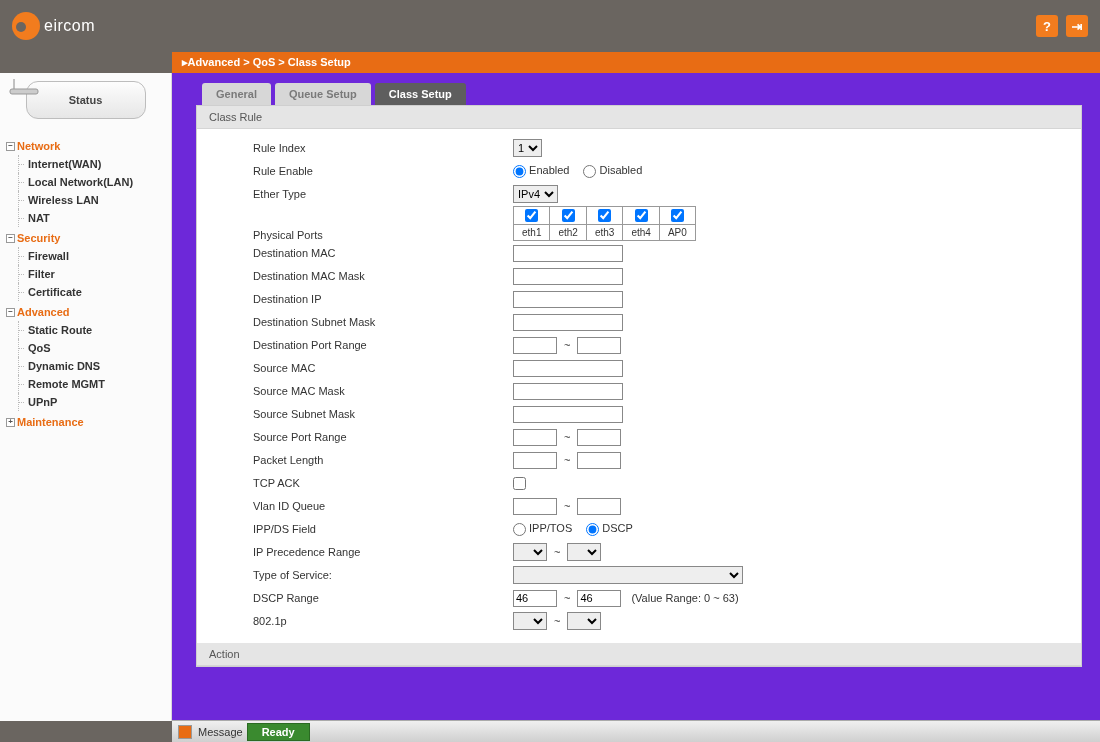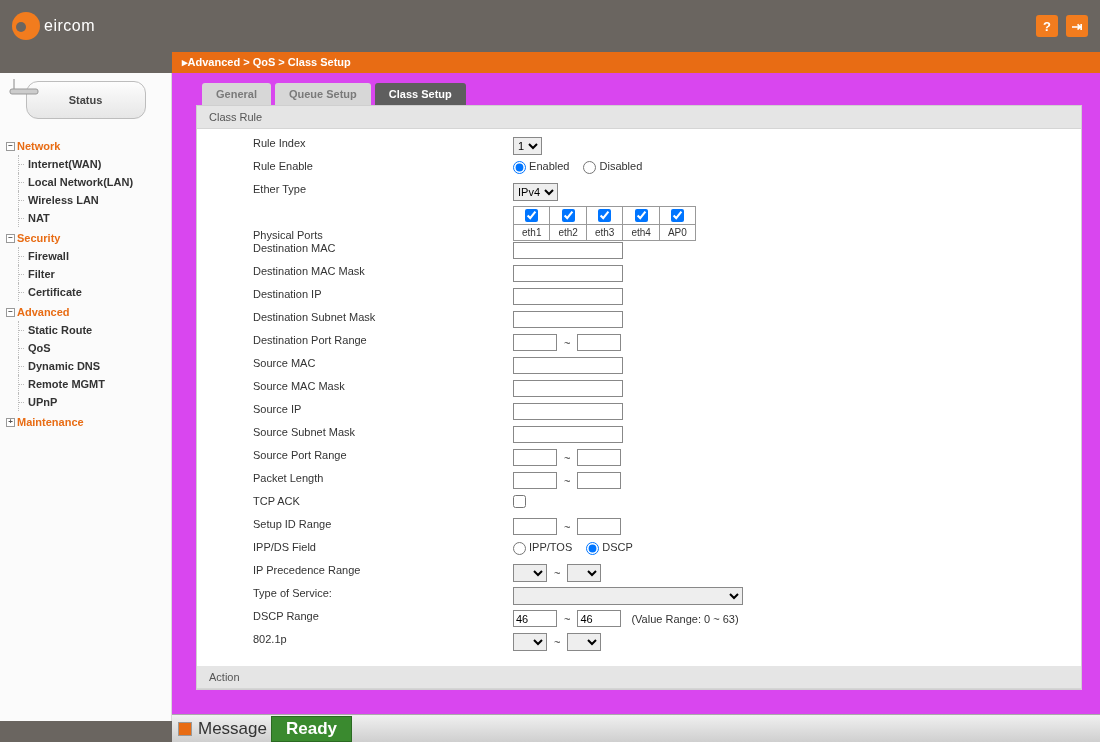--- a/index.html
+++ b/index.html
@@ -18,40 +18,40 @@
 .status-btn { margin: 2px auto 14px; width: 120px; height: 38px; background: linear-gradient(#fdfdfd,#e6e6e6); border: 1px solid #bdbdbd; border-radius: 12px; display: flex; align-items: center; justify-content: center; font-weight: bold; color: #444; font-size: 11px; }
 .router-icon { position: absolute; left: 8px; top: 4px; width: 34px; height: 20px; }
 .router-icon svg { width: 34px; height: 20px; }
 .nav { padding: 4px 0 0 6px; }
 .nav-group { margin-bottom: 2px; }
 .nav-group-head { color: #e86c14; font-weight: bold; font-size: 11px; padding: 3px 0; display: flex; align-items: center; gap: 2px; }
 .nav-group-head .box { width: 9px; height: 9px; border: 1px solid #999; display: inline-flex; align-items: center; justify-content: center; font-size: 8px; line-height: 1; color: #555; background: #fff; }
 .nav-item { padding: 3px 0 3px 22px; color: #333; font-weight: bold; font-size: 11px; position: relative; cursor: pointer; }
 .nav-item::before { content: ""; position: absolute; left: 12px; top: 0; bottom: 0; border-left: 1px dotted #bbb; }
 .nav-item::after { content: ""; position: absolute; left: 12px; top: 50%; width: 6px; border-top: 1px dotted #bbb; }
-.main { flex: 1; background: #d946ef; overflow: auto; padding: 10px 18px 18px 24px; }
+.main { flex: 1; background: #6d28d9; overflow: auto; padding: 10px 18px 18px 24px; }
 .tabs { display: flex; gap: 4px; margin-bottom: 0; margin-left: 6px; }
 .tab { padding: 5px 14px; background: #d7d7d7; color: #7a7a7a; font-weight: bold; font-size: 11px; border-radius: 3px 3px 0 0; cursor: pointer; }
 .tab.active { background: #5e5e5e; color: #fff; }
 .panel { border: 1px solid #cfcfcf; background: #fff; padding: 0; }
 .section-head { background: #e5e5e5; color: #555; font-weight: normal; padding: 5px 12px; font-size: 11px; border-bottom: 1px solid #d5d5d5; }
 .section-body { padding: 8px 24px 10px 56px; }
-.row { display: flex; align-items: flex-start; min-height: 22px; margin-bottom: 1px; }
+.row { display: flex; align-items: center; min-height: 22px; margin-bottom: 1px; }
 .row-label { width: 260px; color: #333; font-size: 11px; }
 .row-ctrl { display: flex; align-items: center; gap: 4px; font-size: 11px; }
 select { font-size: 11px; border: 1px solid #888; background: #eee; height: 18px; }
 input[type=text] { font-size: 11px; border: 1px solid #888; height: 17px; padding: 0 2px; }
 input[type=text].w-long { width: 110px; }
 input[type=text].w-short { width: 44px; }
 .ports-table { border-collapse: collapse; }
 .ports-table td { border: 1px solid #999; text-align: center; padding: 2px 8px; font-size: 10px; }
 .radio-group label { margin-right: 10px; }
 .tilde { padding: 0 3px; }
 .hint { margin-left: 6px; color: #333; }
-.statusbar { position: absolute; left: 172px; right: 0; bottom: 0; height: 28px; background: linear-gradient(#f0f0f0,#cfcfcf); border-top: 1px solid #aaa; display: flex; align-items: center; font-size: 17px; }
+.statusbar { position: absolute; left: 172px; right: 0; bottom: 0; height: 22px; background: linear-gradient(#f0f0f0,#cfcfcf); border-top: 1px solid #aaa; display: flex; align-items: center; font-size: 11px; }
 .statusbar .box1 { width: 14px; height: 14px; margin: 0 6px; background: #e86c14; border: 1px solid #999; }
 .statusbar .msglabel { color: #333; font-weight: normal; margin-right: 4px; }
 .statusbar .ready { background: #3a8a2f; color: #fff; padding: 2px 14px; font-weight: bold; border: 1px solid #2a6a22; }
 input[type=checkbox], input[type=radio] { vertical-align: middle; }
 </style>
 </head>
 <body>
 
 <div class="header">
   <div class="logo-area">
@@ -214,26 +214,20 @@
               <input type="text" class="w-long" value="" style="">
             </div>
           </div>
         <div class="row">
             <div class="row-label">Source MAC Mask</div>
             <div class="row-ctrl">
               <input type="text" class="w-long" value="" style="">
             </div>
           </div>
         <div class="row">
-            <div class="row-label">Source IP</div>
-            <div class="row-ctrl">
-              <input type="text" class="w-long" value="" style="">
-            </div>
-          </div>
-        <div class="row">
             <div class="row-label">Source Subnet Mask</div>
             <div class="row-ctrl">
               <input type="text" class="w-long" value="" style="">
             </div>
           </div>
         <div class="row">
             <div class="row-label">Source Port Range</div>
             <div class="row-ctrl">
               <input type="text" class="w-short" value="" style="">
               <span class="tilde">~</span>
@@ -248,21 +242,21 @@
               <input type="text" class="w-short" value="" style="">
             </div>
           </div>
         <div class="row">
             <div class="row-label">TCP ACK</div>
             <div class="row-ctrl">
               <input type="checkbox" style="">
             </div>
           </div>
         <div class="row">
-            <div class="row-label">Setup ID Range</div>
+            <div class="row-label">Vlan ID Queue</div>
             <div class="row-ctrl">
               <input type="text" class="w-short" value="" style="">
               <span class="tilde">~</span>
               <input type="text" class="w-short" value="" style="">
             </div>
           </div>
         <div class="row">
             <div class="row-label">IPP/DS Field</div>
           <div class="row-ctrl radio-group">
             <label><input type="radio" name="ipds" style=""> <span>IPP/TOS</span></label>

